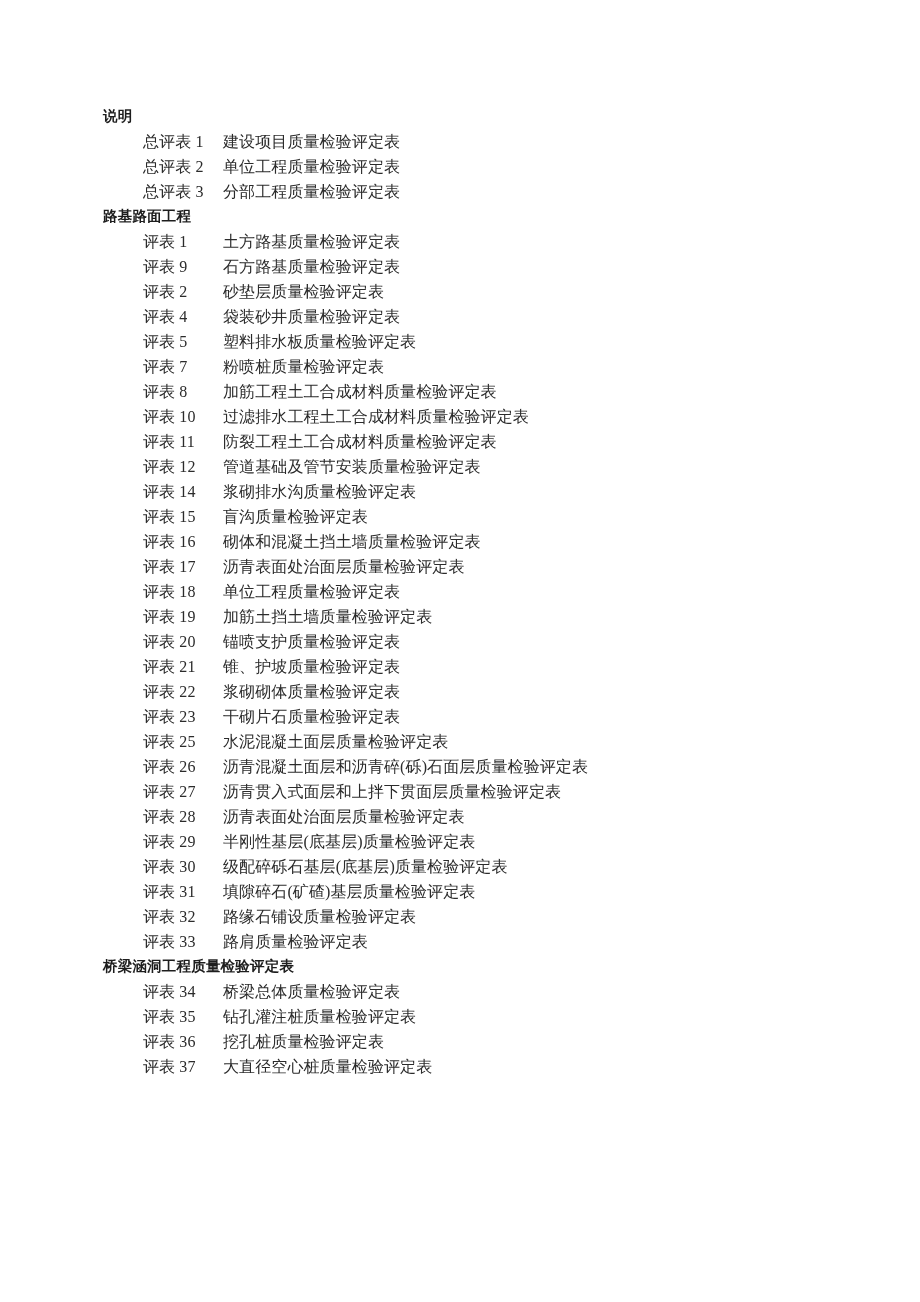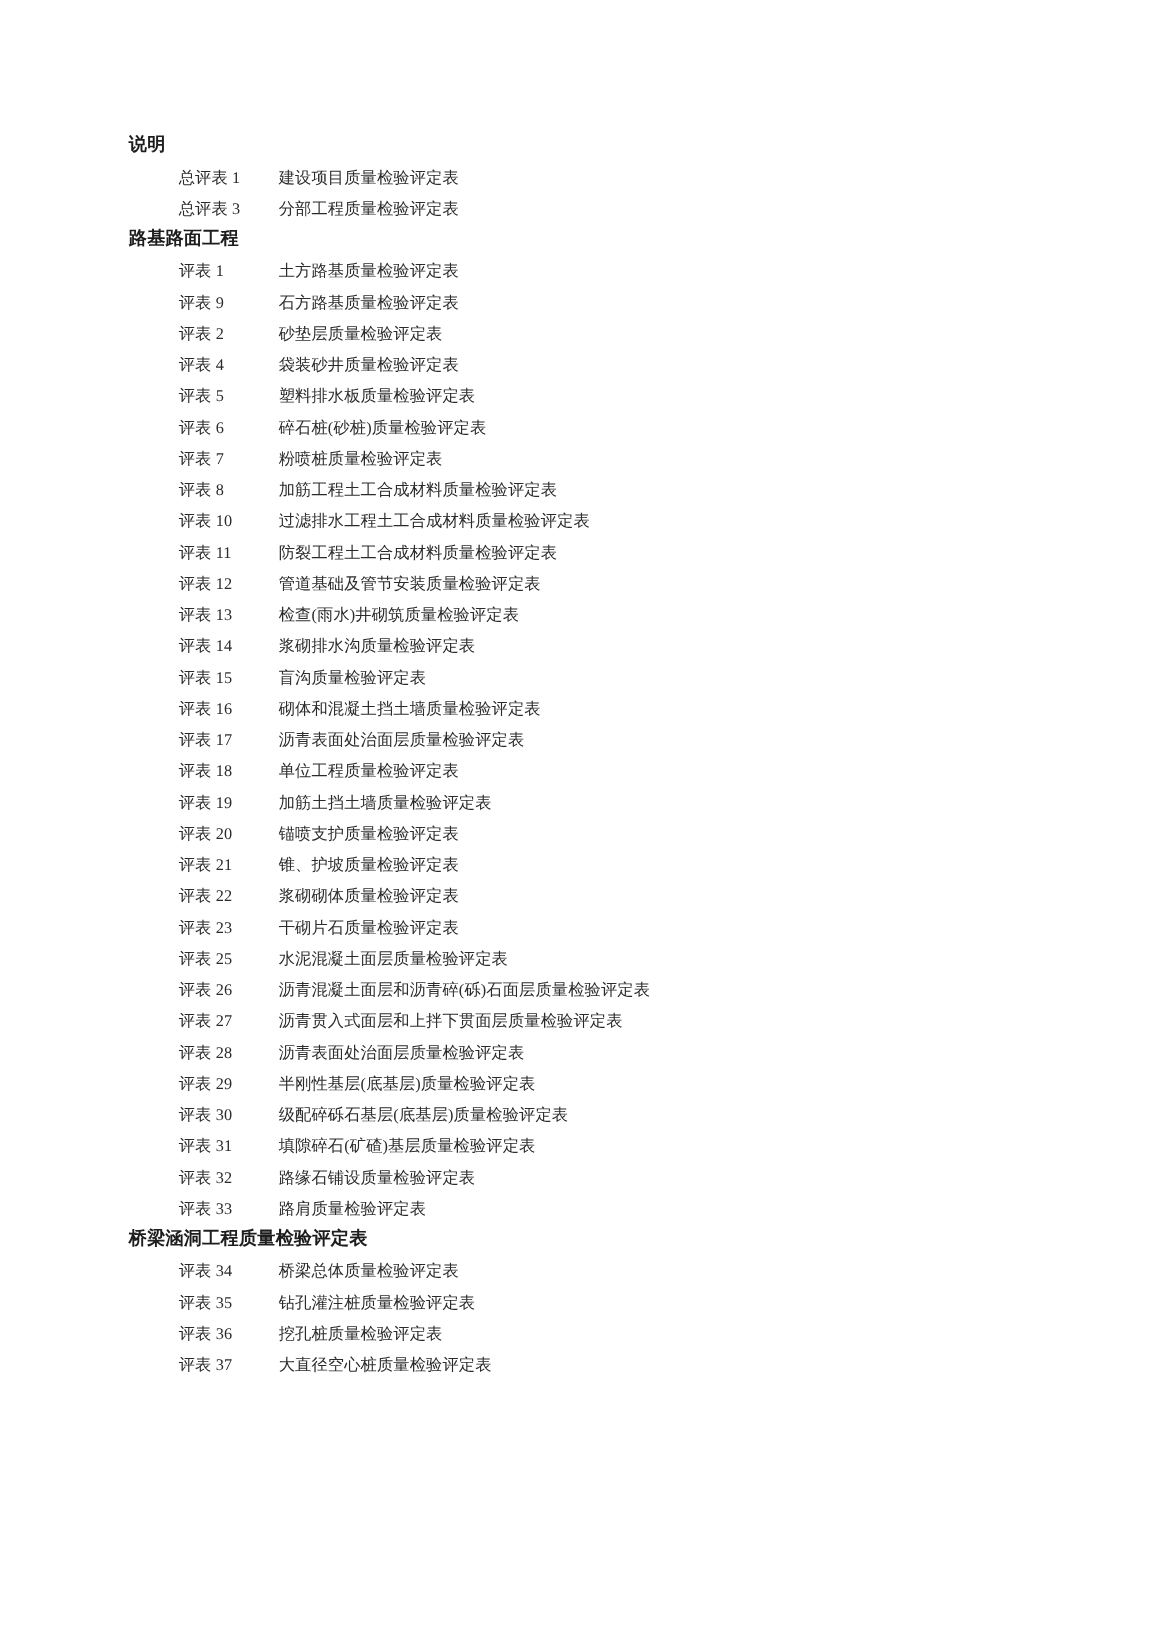--- a/index.html
+++ b/index.html
@@ -38,21 +38,21 @@
     line-height: 25px;
     color: #1d1d1d;
     white-space: nowrap;
     letter-spacing: 0.2px;
   }
   .entry {
     display: block;
     height: 25px;
     line-height: 25px;
     white-space: nowrap;
-    font-size: 13px;
+    font-size: 16px;
     color: #2b2b2b;
   }
   .entry .label {
     display: inline-block;
     width: 80px;
     margin-left: 40px;
     vertical-align: top;
     white-space: nowrap;
     letter-spacing: 0.1px;
   }
@@ -64,36 +64,35 @@
   }
 </style>
 </head>
 <body>
 
 <div class="page">
   <div class="toc">
       <div class="section">
         <div class="section-heading">说明</div>
         <div class="entry"><span class="label">总评表 1</span><span class="title">建设项目质量检验评定表</span></div>
+        <div class="entry"><span class="label">总评表 2</span><span class="title">单位工程质量检验评定表</span></div>
         <div class="entry"><span class="label">总评表 3</span><span class="title">分部工程质量检验评定表</span></div>
       </div>
       <div class="section">
         <div class="section-heading">路基路面工程</div>
         <div class="entry"><span class="label">评表 1</span><span class="title">土方路基质量检验评定表</span></div>
         <div class="entry"><span class="label">评表 9</span><span class="title">石方路基质量检验评定表</span></div>
         <div class="entry"><span class="label">评表 2</span><span class="title">砂垫层质量检验评定表</span></div>
         <div class="entry"><span class="label">评表 4</span><span class="title">袋装砂井质量检验评定表</span></div>
         <div class="entry"><span class="label">评表 5</span><span class="title">塑料排水板质量检验评定表</span></div>
-        <div class="entry"><span class="label">评表 6</span><span class="title">碎石桩(砂桩)质量检验评定表</span></div>
         <div class="entry"><span class="label">评表 7</span><span class="title">粉喷桩质量检验评定表</span></div>
         <div class="entry"><span class="label">评表 8</span><span class="title">加筋工程土工合成材料质量检验评定表</span></div>
         <div class="entry"><span class="label">评表 10</span><span class="title">过滤排水工程土工合成材料质量检验评定表</span></div>
         <div class="entry"><span class="label">评表 11</span><span class="title">防裂工程土工合成材料质量检验评定表</span></div>
         <div class="entry"><span class="label">评表 12</span><span class="title">管道基础及管节安装质量检验评定表</span></div>
-        <div class="entry"><span class="label">评表 13</span><span class="title">检查(雨水)井砌筑质量检验评定表</span></div>
         <div class="entry"><span class="label">评表 14</span><span class="title">浆砌排水沟质量检验评定表</span></div>
         <div class="entry"><span class="label">评表 15</span><span class="title">盲沟质量检验评定表</span></div>
         <div class="entry"><span class="label">评表 16</span><span class="title">砌体和混凝土挡土墙质量检验评定表</span></div>
         <div class="entry"><span class="label">评表 17</span><span class="title">沥青表面处治面层质量检验评定表</span></div>
         <div class="entry"><span class="label">评表 18</span><span class="title">单位工程质量检验评定表</span></div>
         <div class="entry"><span class="label">评表 19</span><span class="title">加筋土挡土墙质量检验评定表</span></div>
         <div class="entry"><span class="label">评表 20</span><span class="title">锚喷支护质量检验评定表</span></div>
         <div class="entry"><span class="label">评表 21</span><span class="title">锥、护坡质量检验评定表</span></div>
         <div class="entry"><span class="label">评表 22</span><span class="title">浆砌砌体质量检验评定表</span></div>
         <div class="entry"><span class="label">评表 23</span><span class="title">干砌片石质量检验评定表</span></div>

